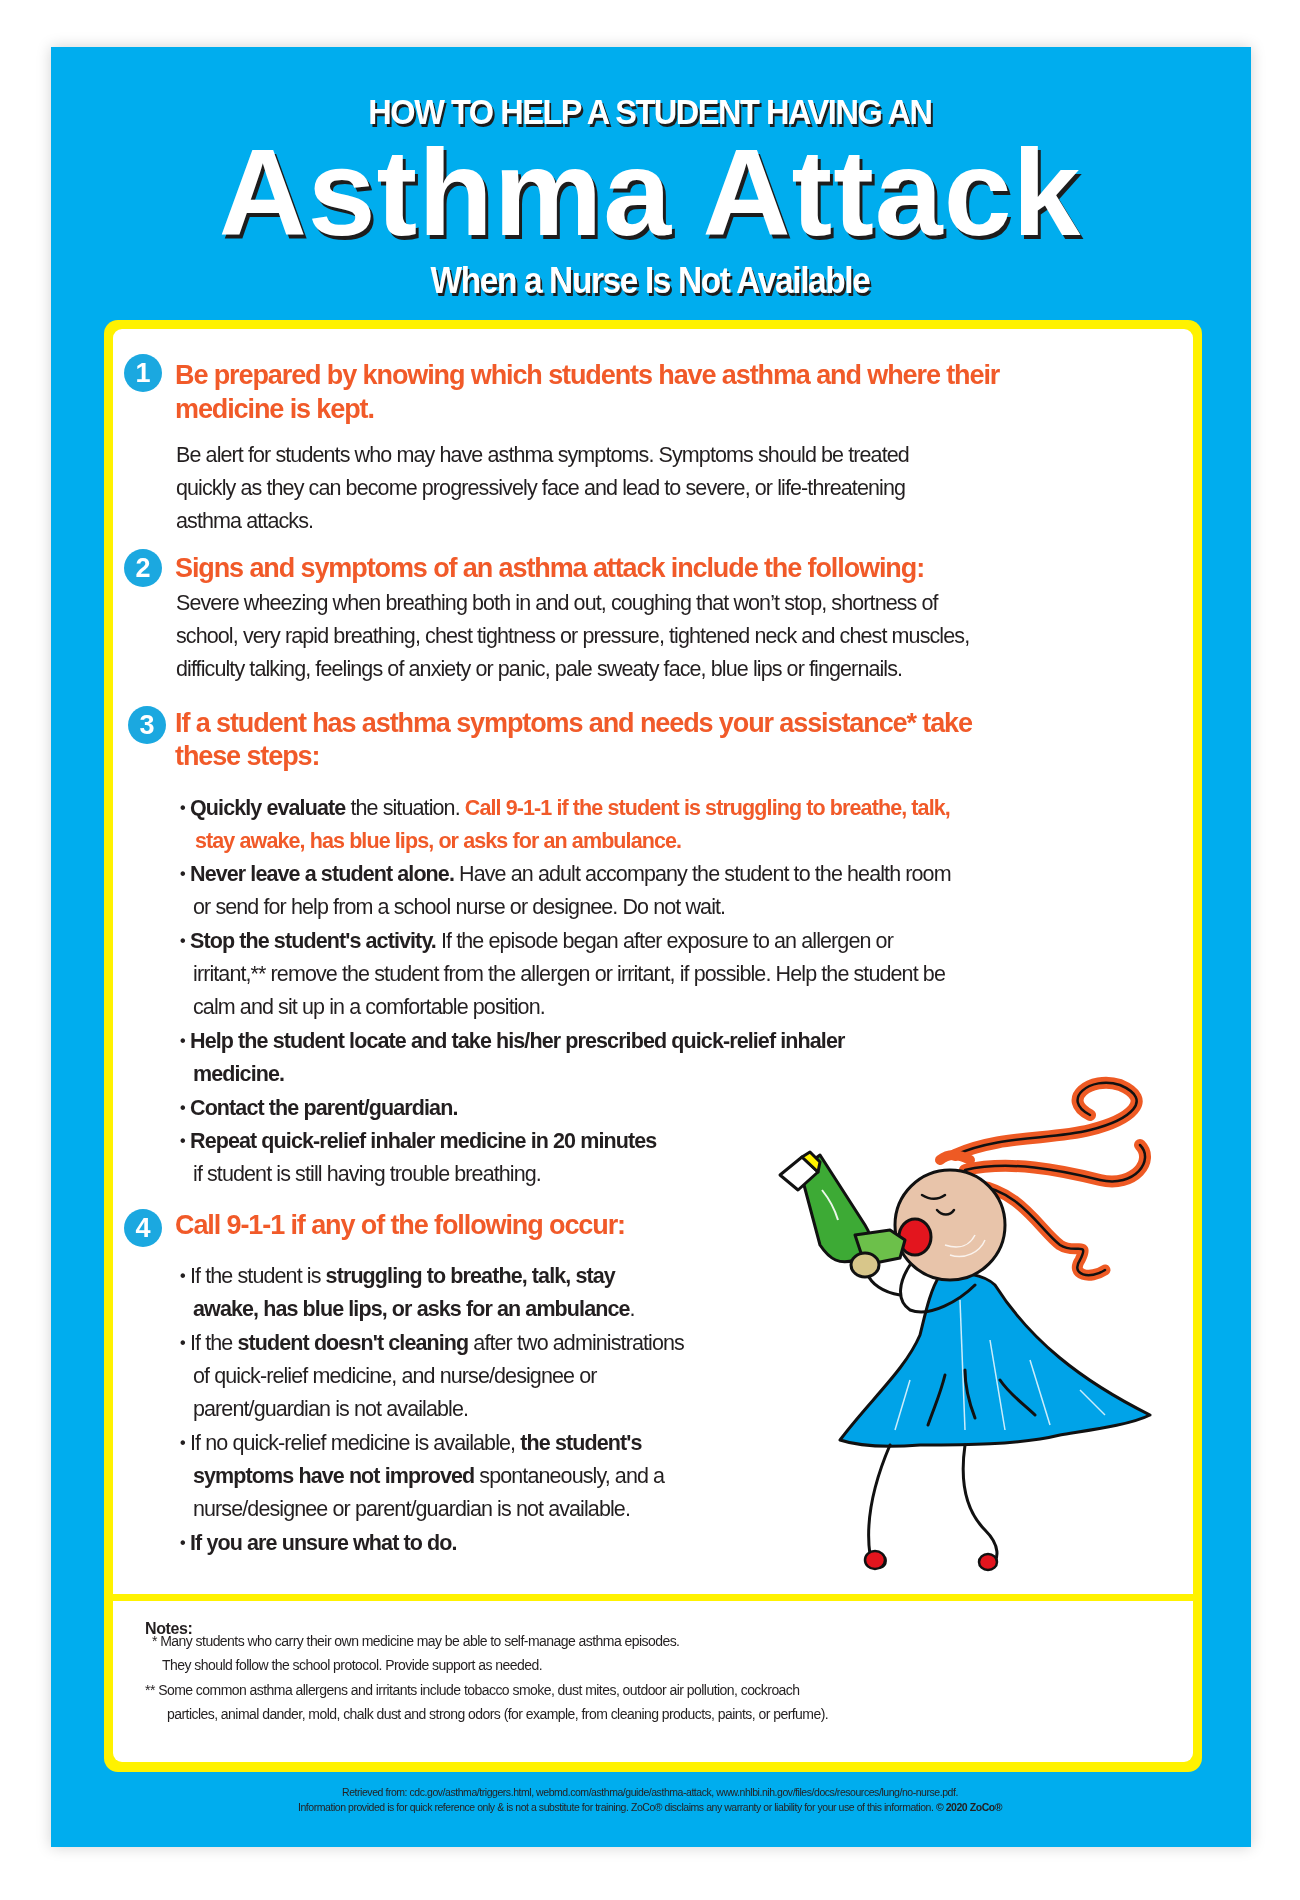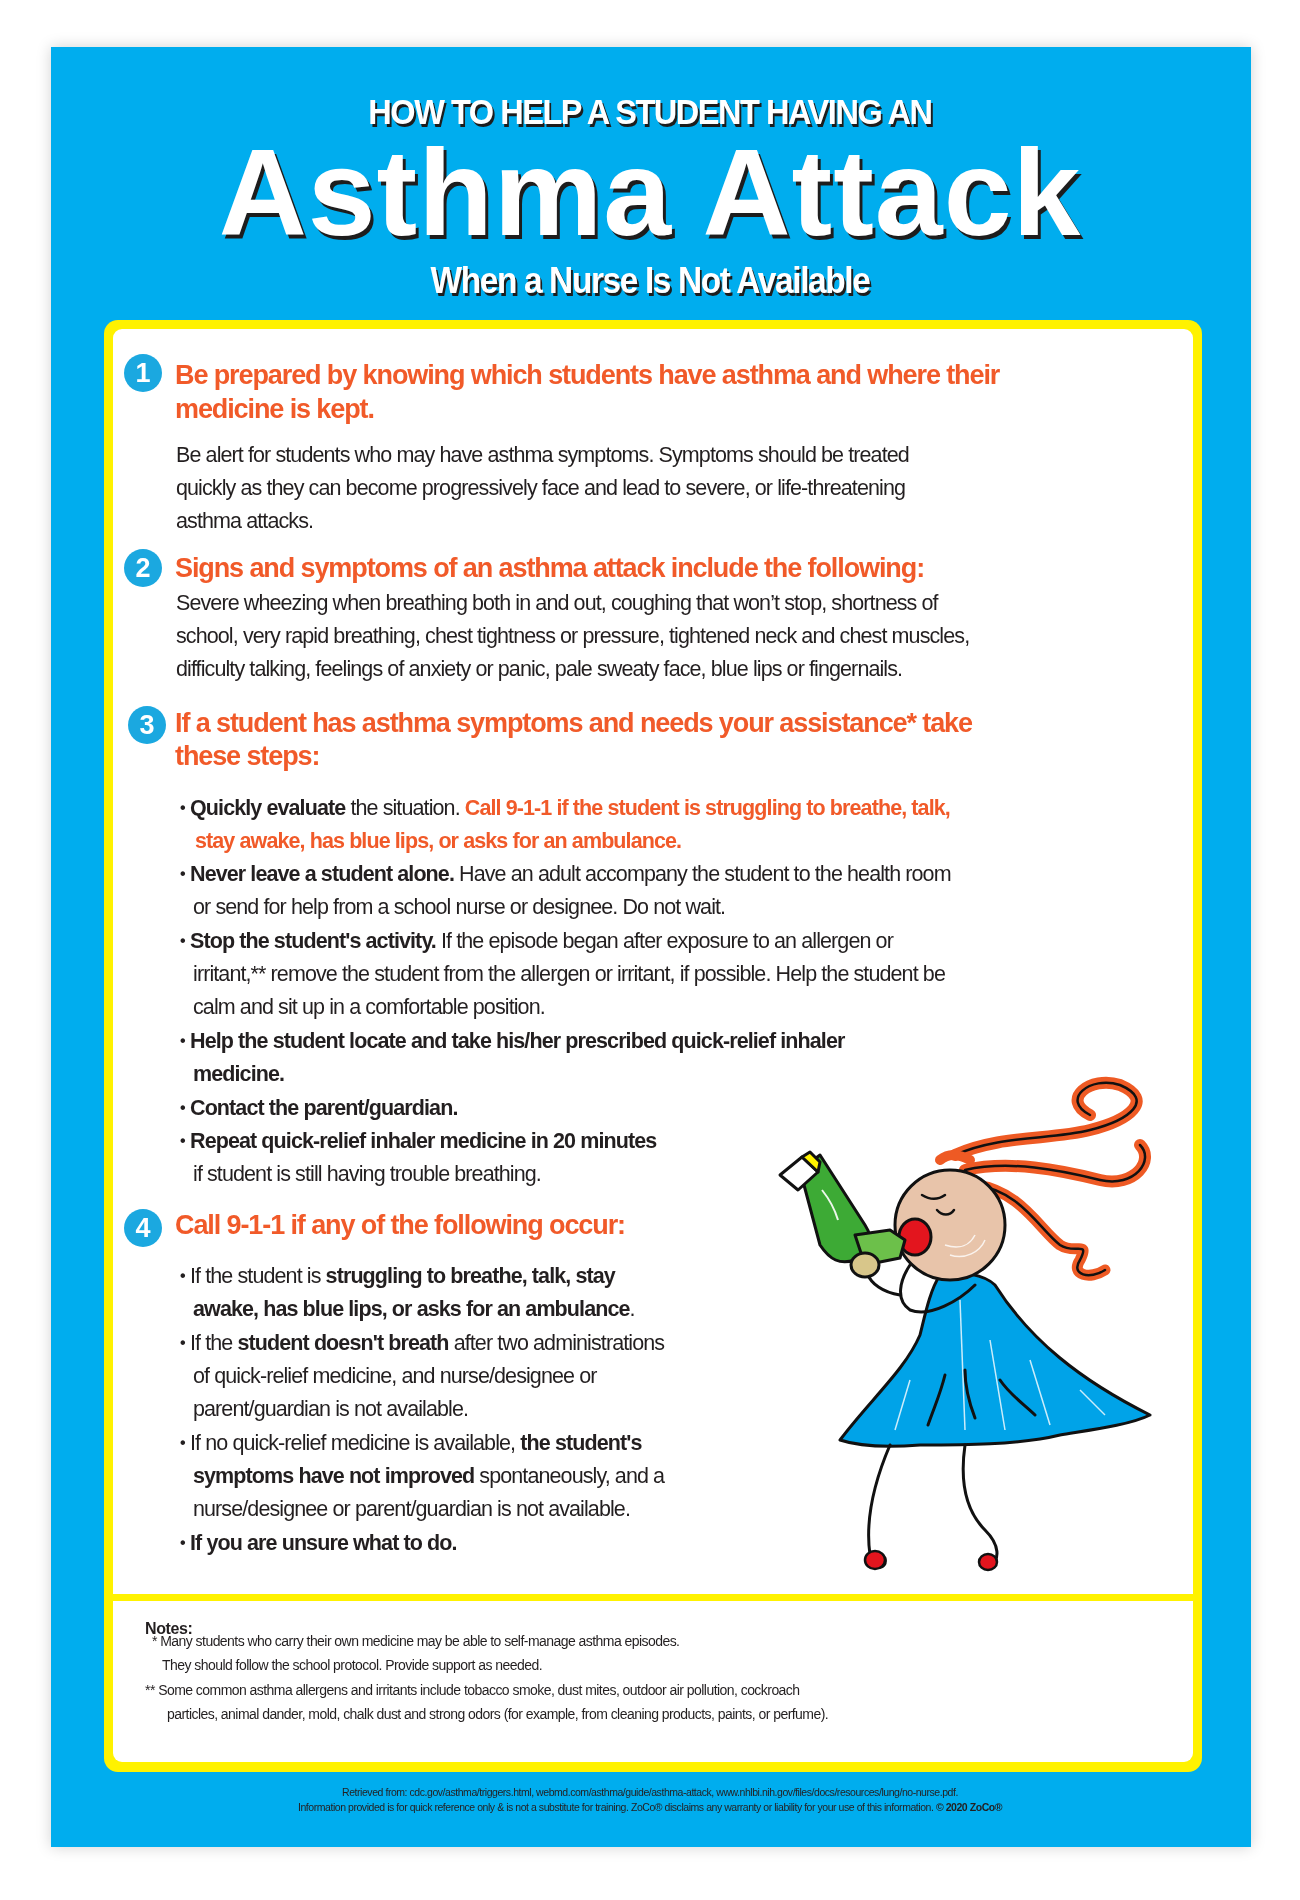--- a/index.html
+++ b/index.html
@@ -79,21 +79,21 @@
     <div class="line bl" style="left: 190px; top: 1096px;"><span class="b">Contact the parent/guardian.</span></div>
     <div class="bullet-dot" style="left: 180px; top: 1132px;">•</div>
     <div class="line bl" style="left: 190px; top: 1129px;"><span class="b">Repeat quick-relief inhaler medicine in 20 minutes</span></div>
     <div class="line bl" style="left: 193px; top: 1162px;"><span>if student is still having trouble breathing.</span></div>
     <div class="badge" style="left: 124px; top: 1209px;">4</div>
     <div class="line h" style="left: 175px; top: 1210px;">Call 9-1-1 if any of the following occur:</div>
     <div class="bullet-dot" style="left: 180px; top: 1267px;">•</div>
     <div class="line bl" style="left: 190px; top: 1264px;"><span>If the student is </span><span class="b">struggling to breathe, talk, stay</span></div>
     <div class="line bl" style="left: 193px; top: 1297px;"><span class="b">awake, has blue lips, or asks for an ambulance</span><span>.</span></div>
     <div class="bullet-dot" style="left: 180px; top: 1334px;">•</div>
-    <div class="line bl" style="left: 190px; top: 1331px;"><span>If the </span><span class="b">student doesn't breath</span><span> after two administrations</span></div>
+    <div class="line bl" style="left: 190px; top: 1331px;"><span>If the </span><span class="b">student doesn't cleaning</span><span> after two administrations</span></div>
     <div class="line bl" style="left: 193px; top: 1364px;"><span>of quick-relief medicine, and nurse/designee or</span></div>
     <div class="line bl" style="left: 193px; top: 1397px;"><span>parent/guardian is not available.</span></div>
     <div class="bullet-dot" style="left: 180px; top: 1434px;">•</div>
     <div class="line bl" style="left: 190px; top: 1431px;"><span>If no quick-relief medicine is available, </span><span class="b">the student's</span></div>
     <div class="line bl" style="left: 193px; top: 1464px;"><span class="b">symptoms have not improved</span><span> spontaneously, and a</span></div>
     <div class="line bl" style="left: 193px; top: 1497px;"><span>nurse/designee or parent/guardian is not available.</span></div>
     <div class="bullet-dot" style="left: 180px; top: 1534px;">•</div>
     <div class="line bl" style="left: 190px; top: 1531px;"><span class="b">If you are unsure what to do.</span></div>
   </div>
 

